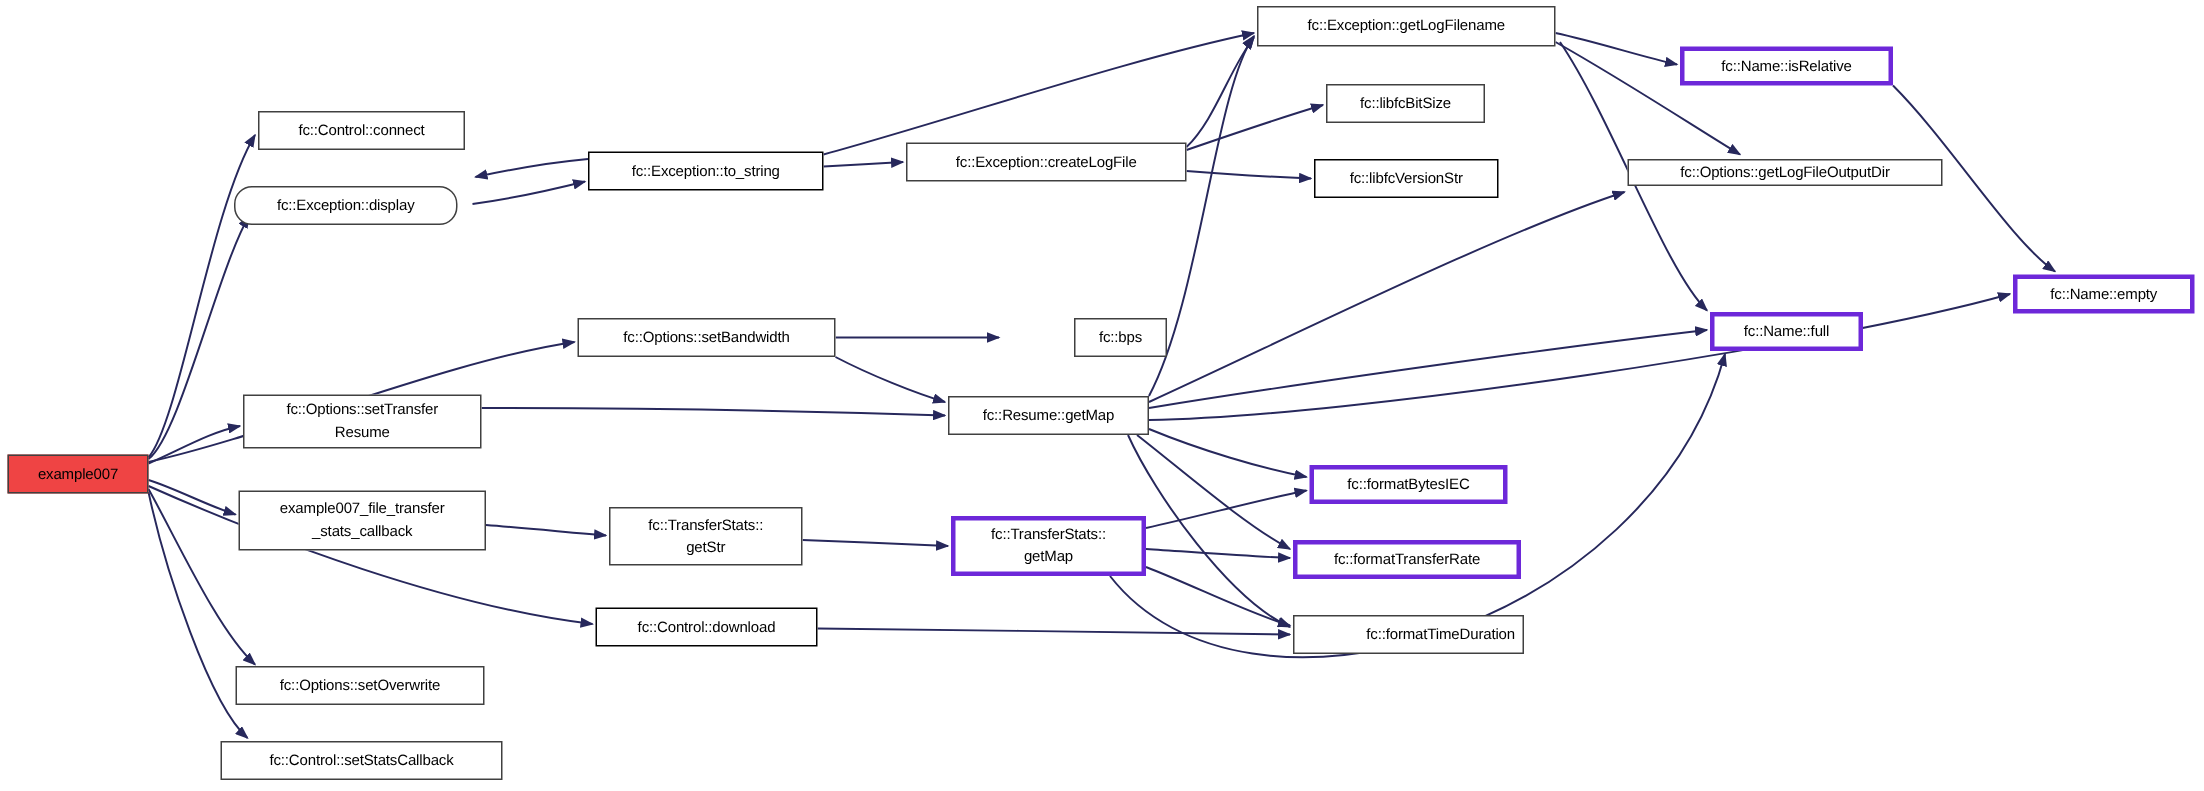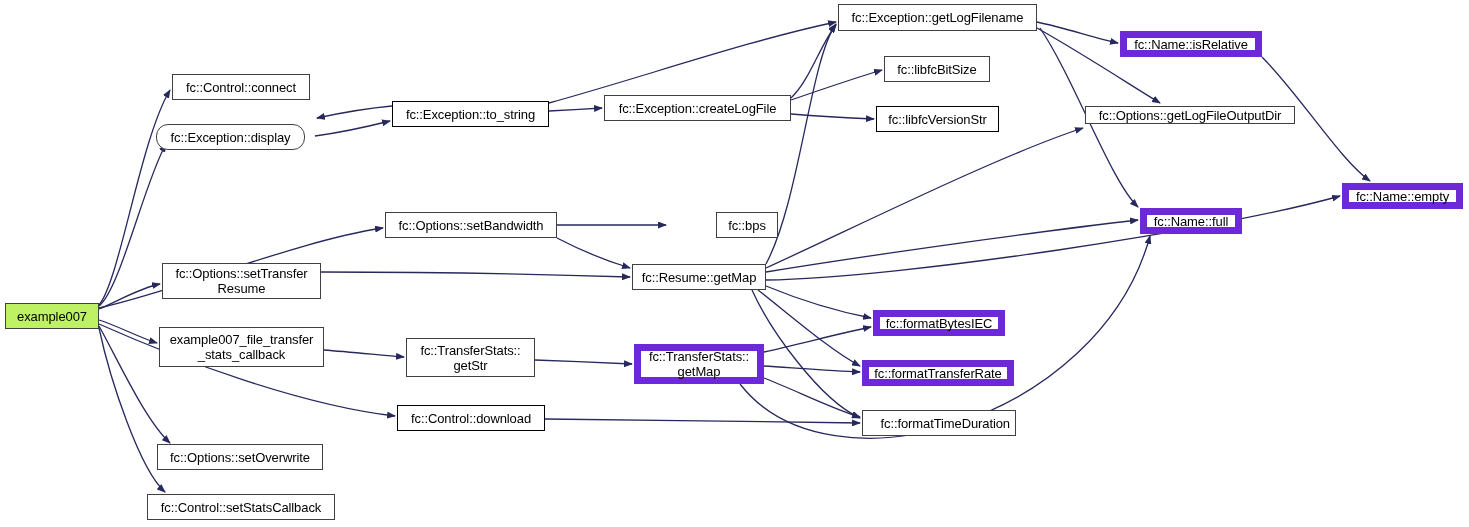--- a/index.html
+++ b/index.html
@@ -25,38 +25,38 @@
     height: 527px;
     pointer-events: none;
   }
   .node {
     position: absolute;
     box-sizing: border-box;
     display: flex;
     align-items: center;
     justify-content: center;
     text-align: center;
-    font-size: 13px;
+    font-size: 10px;
     line-height: 15px;
     color: #000000;
     background: #ffffff;
     border: 1px solid #000000;
     white-space: pre-line;
     letter-spacing: -0.1px;
     z-index: 2;
   }
   .node.gray {
-    background: #bef264;
+    background: #ef4444;
     border: 1px solid #404040;
   }
   .node.dark {
     border: 1px solid #404040;
   }
   .node.red {
-    border: 7px solid #6d28d9;
+    border: 3px solid #6d28d9;
   }
   .node-label {
     display: block;
     padding: 0 5px;
   }
 </style>
 </head>
 <body>
 
 <div id="graph-canvas">

